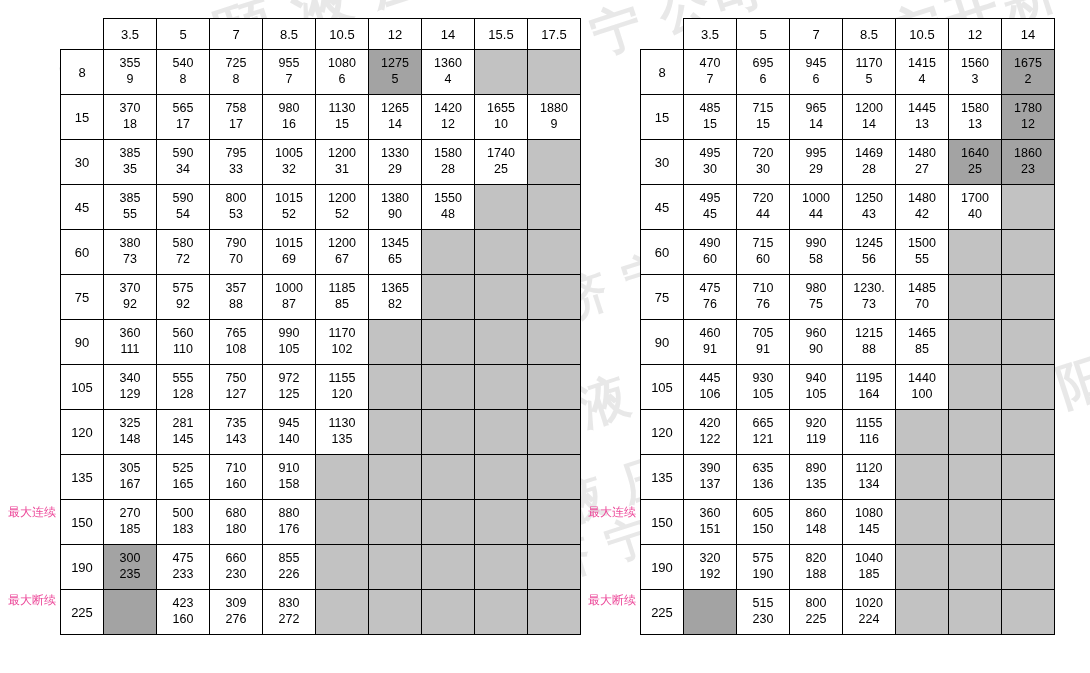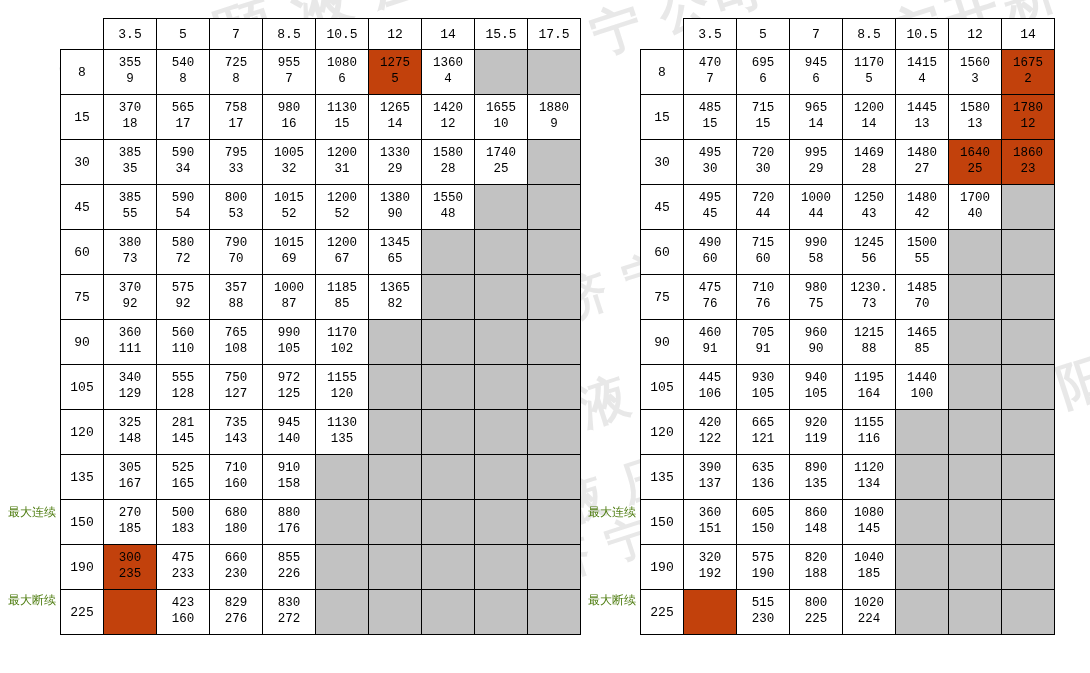--- a/index.html
+++ b/index.html
@@ -43,29 +43,28 @@
 
   .row-label-col {
     display: flex;
     flex-direction: column;
   }
   .row-label-cell {
     display: flex;
     align-items: center;
     justify-content: flex-end;
     font-size: 12px;
-    color: #4d7c0f;
+    color: #ec4899;
     height: 44px;
     box-sizing: border-box;
     padding-right: 4px;
   }
   table.grid {
     border-collapse: collapse;
     table-layout: fixed;
-    font-family: Liberation Mono, monospace;
   }
   table.grid td, table.grid th {
     border: 1px solid #000;
     text-align: center;
     vertical-align: middle;
     font-weight: normal;
     font-size: 13px;
     color: #000;
     padding: 0;
   }
@@ -86,21 +85,21 @@
     background: #fff;
   }
   .data-cell {
     width: 52px;
     height: 44px;
     line-height: 1.25;
     background: #fff;
   }
   .data-cell .v1 { display: block; font-size: 12.5px; }
   .data-cell .v2 { display: block; font-size: 12.5px; }
-  .shaded-light { background: #c2410c; }
+  .shaded-light { background: #a3a3a3; }
   .shaded-dark { background: #c2c2c2; }
 </style>
 </head>
 <body>
 
 <div class="watermark-layer">
     <div class="wm" style="left: 55px; top: -10px; font-size: 58px;">宁 济 颐 液 压</div>
     <div class="wm" style="left: 520px; top: -12px; font-size: 50px;">济 宁 公司</div>
     <div class="wm" style="left: 830px; top: -14px; font-size: 54px;">济宁开新</div>
     <div class="wm" style="left: 240px; top: 170px; font-size: 46px;">压 有 限</div>
@@ -501,21 +500,21 @@
             <td class="data-cell shaded-dark"></td>
           </tr>
           <tr>
             <td class="stub-cell">225</td>
             <td class="data-cell shaded-light"></td>
             <td class="data-cell">
               <span class="v1">423</span>
               <span class="v2">160</span>
             </td>
             <td class="data-cell">
-              <span class="v1">829</span>
+              <span class="v1">309</span>
               <span class="v2">276</span>
             </td>
             <td class="data-cell">
               <span class="v1">830</span>
               <span class="v2">272</span>
             </td>
             <td class="data-cell shaded-dark"></td>
             <td class="data-cell shaded-dark"></td>
             <td class="data-cell shaded-dark"></td>
             <td class="data-cell shaded-dark"></td>

